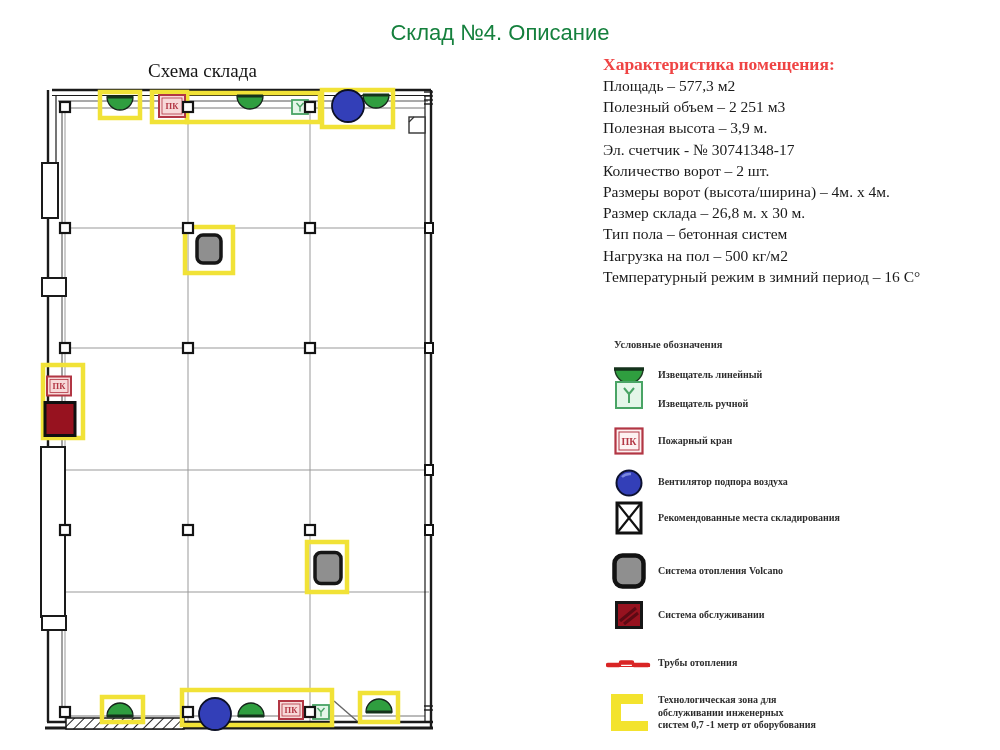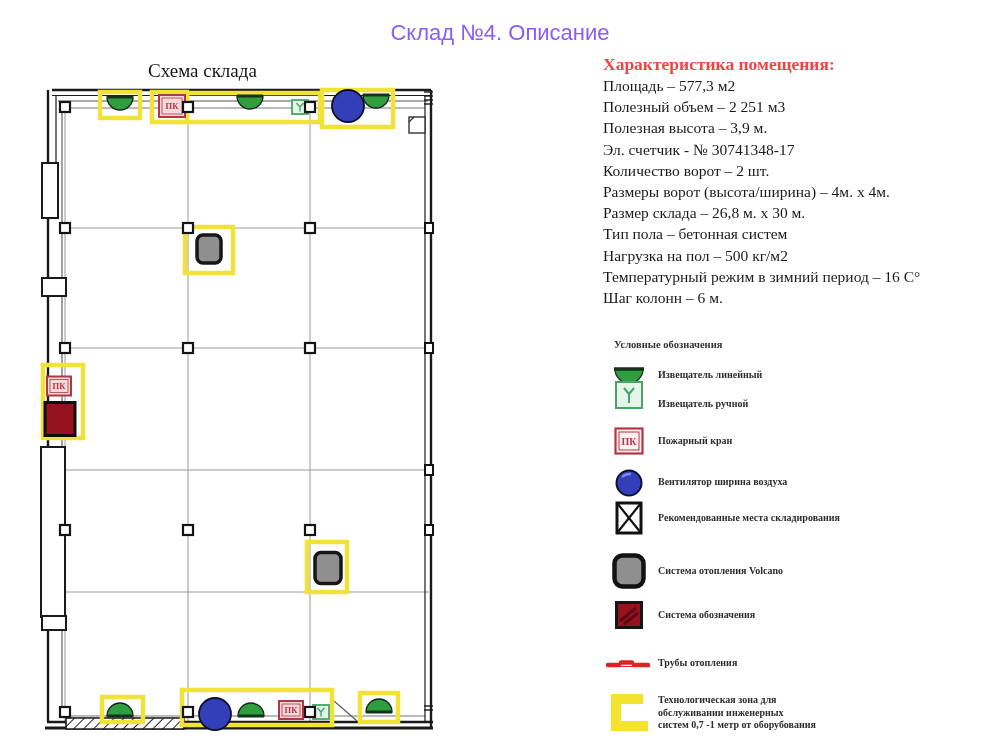--- a/index.html
+++ b/index.html
@@ -1,19 +1,19 @@
 <!DOCTYPE html>
 <html><head>
 <meta charset="utf-8">
 <style>
   html,body{margin:0;padding:0;background:#ffffff;}
   #page{position:relative;width:1000px;height:750px;background:#ffffff;overflow:hidden;
         font-family:"Liberation Serif",serif;color:#1c1c1c;}
   #page-title{position:absolute;left:0;top:20px;width:1000px;text-align:center;
-        font-family:"Liberation Sans",sans-serif;font-size:22px;color:#8b5cf6;}
+        font-family:"Liberation Sans",sans-serif;font-size:22px;color:#15803d;}
   #plan-title{position:absolute;left:148px;top:60px;font-size:19px;color:#141414;}
   #plan-svg{position:absolute;left:0;top:0;}
   #chars{position:absolute;left:603px;top:54px;width:392px;}
   #chars-title{font-size:17.5px;font-weight:bold;color:#ef4444;}
   .char-line{font-size:15.5px;line-height:21.2px;color:#1a1a1a;}
   #legend{position:absolute;left:600px;top:0;width:398px;}
   #legend-title{position:absolute;left:14px;top:339px;font-size:10.5px;font-weight:bold;color:#333;}
   .legend-row{position:absolute;left:0;display:flex;align-items:center;width:392px;}
   .legend-icon{width:58px;display:flex;justify-content:center;align-items:center;flex:0 0 58px;}
   .legend-label{font-size:10px;font-weight:bold;color:#2c2c2c;line-height:12.5px;white-space:pre-line;}
@@ -152,21 +152,20 @@
         <div class="char-line">Площадь – 577,3 м2</div>
         <div class="char-line">Полезный объем – 2 251 м3</div>
         <div class="char-line">Полезная высота – 3,9 м.</div>
         <div class="char-line">Эл. счетчик - № 30741348-17</div>
         <div class="char-line">Количество ворот – 2 шт.</div>
         <div class="char-line">Размеры ворот (высота/ширина) – 4м. х 4м.</div>
         <div class="char-line">Размер склада – 26,8 м. х 30 м.</div>
         <div class="char-line">Тип пола – бетонная систем</div>
         <div class="char-line">Нагрузка на пол – 500 кг/м2</div>
         <div class="char-line">Температурный режим в зимний период – 16 С°</div>
-        <div class="char-line">Шаг колонн – 6 м.</div>
       </div>
   </div>
 
   <div id="legend">
     <div id="legend-title">Условные обозначения</div>
     <div id="legend-rows">
         <div class="legend-row" style="top: 365px; text-align: right;">
           <span class="legend-icon">
             <svg width="36" height="20" viewBox="0 0 36 20">
       <path d="M4 4 a14 14 0 0 0 28 0 z" fill="#2f9e3f" stroke="#1d3a22" stroke-width="1.4"></path>
@@ -194,21 +193,21 @@
           </span>
           <div class="legend-label">Пожарный кран</div>
         </div>
         <div class="legend-row" style="top: 467px;">
           <span class="legend-icon">
             <svg width="30" height="30" viewBox="0 0 30 30">
       <circle cx="15" cy="16" r="12.5" fill="#333fb8" stroke="#0c1130" stroke-width="2"></circle>
       <path d="M8 10 a10 8 0 0 1 9 -3" fill="none" stroke="#7a88e0" stroke-width="2.4"></path>
             </svg>
           </span>
-          <div class="legend-label">Вентилятор ширина воздуха</div>
+          <div class="legend-label">Вентилятор подпора воздуха</div>
         </div>
         <div class="legend-row" style="top: 500px;">
           <span class="legend-icon">
             <svg width="30" height="36" viewBox="0 0 30 36">
       <rect x="3" y="3" width="24" height="30" fill="#ffffff" stroke="#111" stroke-width="3"></rect>
       <path d="M3 3 L27 33 M27 3 L3 33" stroke="#111" stroke-width="2.2"></path>
             </svg>
           </span>
           <div class="legend-label">Рекомендованные места складирования</div>
         </div>
@@ -220,21 +219,21 @@
           </span>
           <div class="legend-label">Система отопления Volcano</div>
         </div>
         <div class="legend-row" style="top: 600px;">
           <span class="legend-icon">
             <svg width="30" height="30" viewBox="0 0 30 30">
       <rect x="2.5" y="2.5" width="25" height="25" fill="#97121f" stroke="#161616" stroke-width="3"></rect>
       <path d="M6 21 L22 8 M10 24 L24 13" stroke="#5c0a14" stroke-width="3"></path>
             </svg>
           </span>
-          <div class="legend-label">Система обозначения</div>
+          <div class="legend-label">Система обслуживании</div>
         </div>
         <div class="legend-row" style="top: 657px; align-items: flex-end;">
           <span class="legend-icon">
             <svg width="46" height="12" viewBox="0 0 46 12">
       <path d="M2 7 h11 M15 4.5 h11 M28 7 h14" stroke="#d92525" stroke-width="4.5" stroke-linecap="round"></path>
       <path d="M2 8.5 h42" stroke="#d92525" stroke-width="1"></path>
             </svg>
           </span>
           <div class="legend-label">Трубы отопления</div>
         </div>

